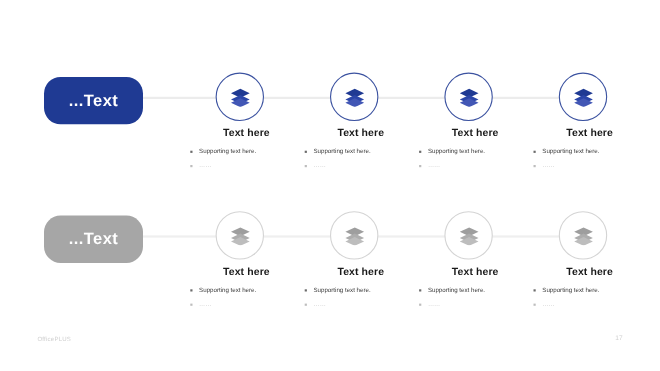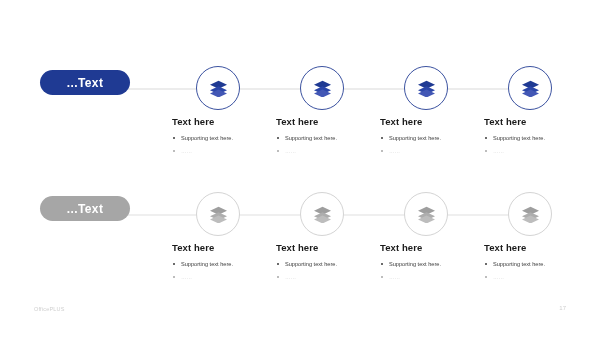--- a/index.html
+++ b/index.html
@@ -39,27 +39,27 @@
     background: #ececec;
   }
   .row-gray .connector { background: #efefef; }
 
   
   .pill {
     position: absolute;
     left: 40px;
     top: 4px;
     width: 90px;
-    height: 25px;
+    height: 43px;
     border-radius: 15px;
     display: flex;
     align-items: center;
     justify-content: center;
     color: #ffffff;
-    font-size: 12px;
+    font-size: 15px;
     font-weight: bold;
     letter-spacing: .4px;
     box-sizing: border-box;
   }
   .pill-blue { background: #1F3A93; }
   .pill-gray { background: #A6A6A6; }
 
   
   .node {
     position: absolute;
@@ -94,21 +94,21 @@
 
   .tblock.c0 { left: 172px; }
   .tblock.c1 { left: 276px; }
   .tblock.c2 { left: 380px; }
   .tblock.c3 { left: 484px; }
 
   .tblock .heading {
     font-size: 9.5px;
     font-weight: bold;
     color: #1a1a1a;
-    text-align: left;
+    text-align: center;
     margin: 0 0 8px 0;
     letter-spacing: .1px;
   }
   .bullets {
     list-style: none;
     margin: 0;
     padding: 0;
   }
   .bullets li {
     position: relative;

